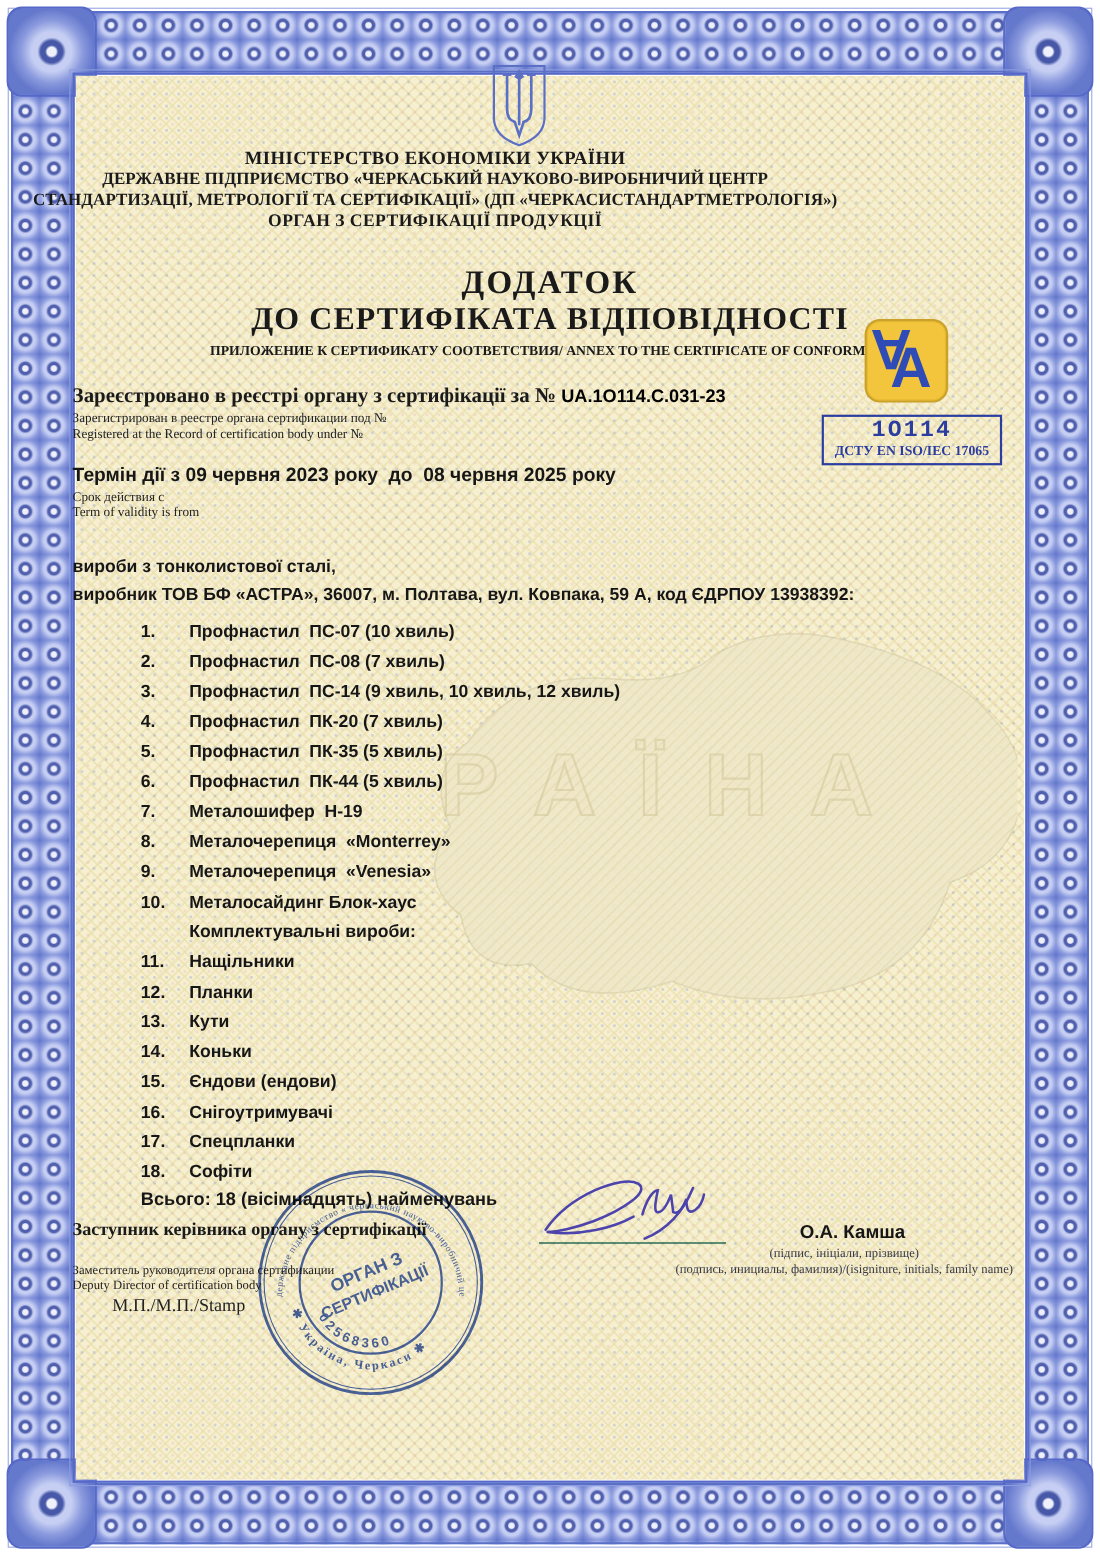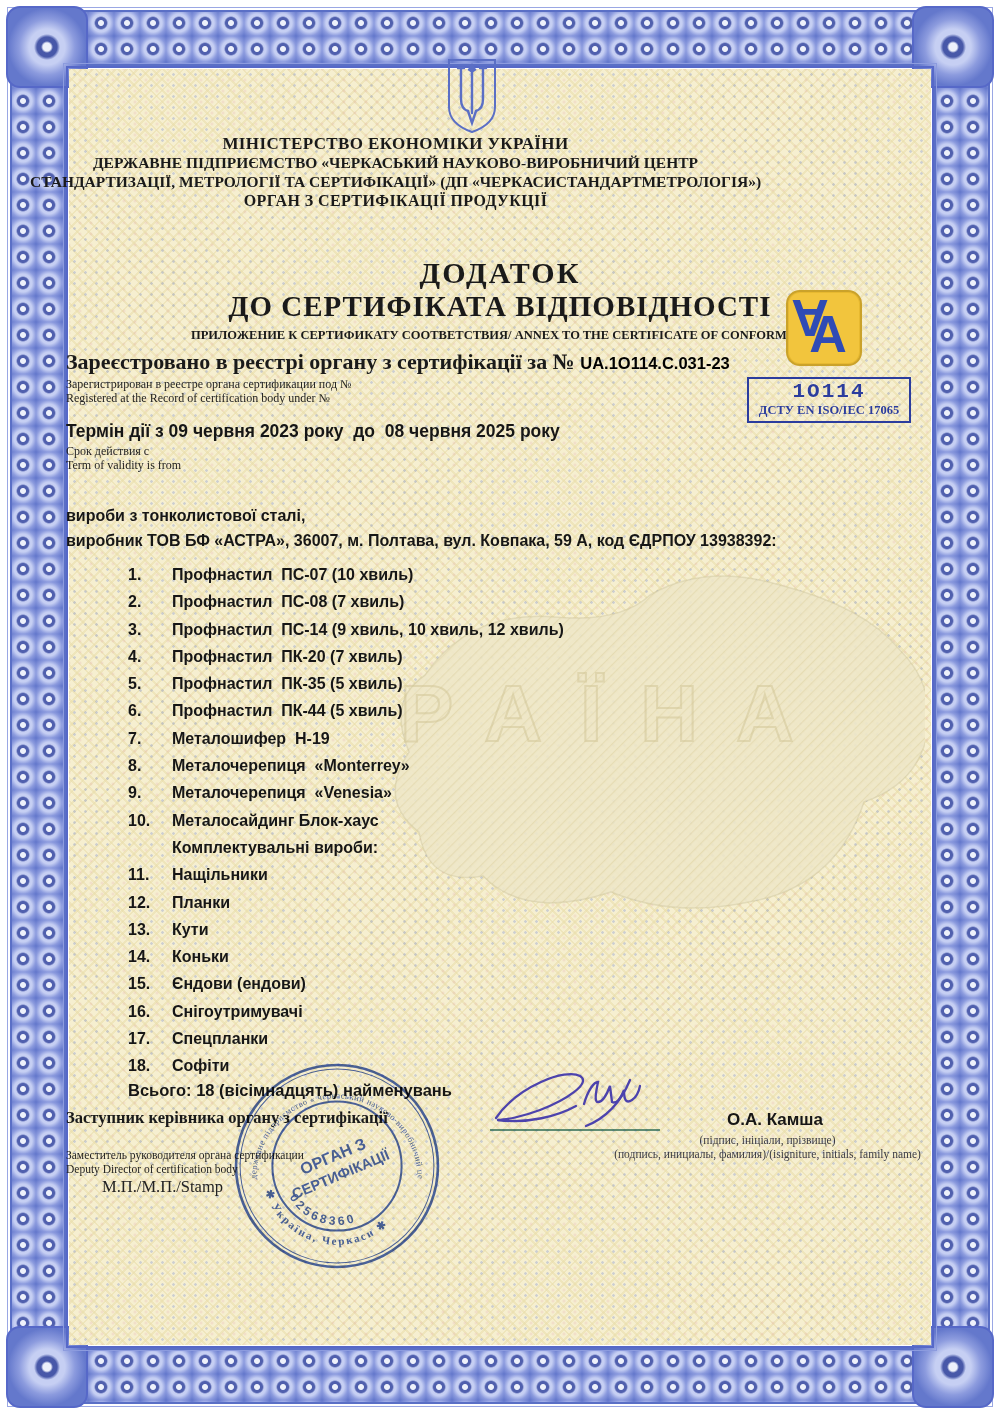--- a/index.html
+++ b/index.html
@@ -49,30 +49,30 @@
   .pre{white-space:pre;}
   .serif-b{font-family:"Liberation Serif",serif;font-weight:bold;color:#1a1a1a;}
   .serif-r{font-family:"Liberation Serif",serif;color:#222;}
   .sans-b{font-family:"Liberation Sans",sans-serif;font-weight:bold;color:#161616;}
 
   .hdr{left:0;width:791px;text-align:center;top:134px;line-height:19px;}
   .hdr .l1{font-size:17px;letter-spacing:.4px;}
   .hdr .l2,.hdr .l3{font-size:15.5px;}
   .hdr .l4{font-size:16px;letter-spacing:.4px;}
 
-  .title{left:0;width:1000px;text-align:center;top:256px;}
+  .title{left:0;width:1000px;text-align:center;top:240px;}
   .title .t1{font-size:30px;letter-spacing:2px;line-height:34px;}
   .title .t2{font-size:29px;letter-spacing:1px;line-height:33px;}
   .title .t3{font-size:12.5px;margin-top:5px;}
 
   .mark-box{left:786px;top:290px;width:72px;height:72px;z-index:3;background:#f2c53d;
     border:2px solid #caa22a;border-radius:14px;box-shadow:inset 0 0 0 1px #e7b930;}
 
   .reg{left:66px;top:349px;}
-  .reg .main{font-size:22px;}
+  .reg .main{font-size:19px;}
   .reg .num{font-family:"Liberation Sans",sans-serif;font-weight:bold;font-size:16.5px;}
   .reg .sm{font-size:12px;line-height:13.5px;margin-top:3px;font-weight:normal;}
 
   .accred-box{left:747px;top:377px;width:160px;height:42px;border:2px solid #2b3d9e;z-index:2;
     text-align:center;color:#2b3d9e;}
   .accred-box .code{font-size:21px;font-weight:bold;letter-spacing:2px;line-height:23px;margin-top:1px;font-family:Liberation Mono, monospace;}
   .accred-box .std{font-size:12.5px;font-weight:bold;line-height:14px;}
 
   .validity{left:66px;top:421px;}
   .validity .main{font-size:17.5px;}

